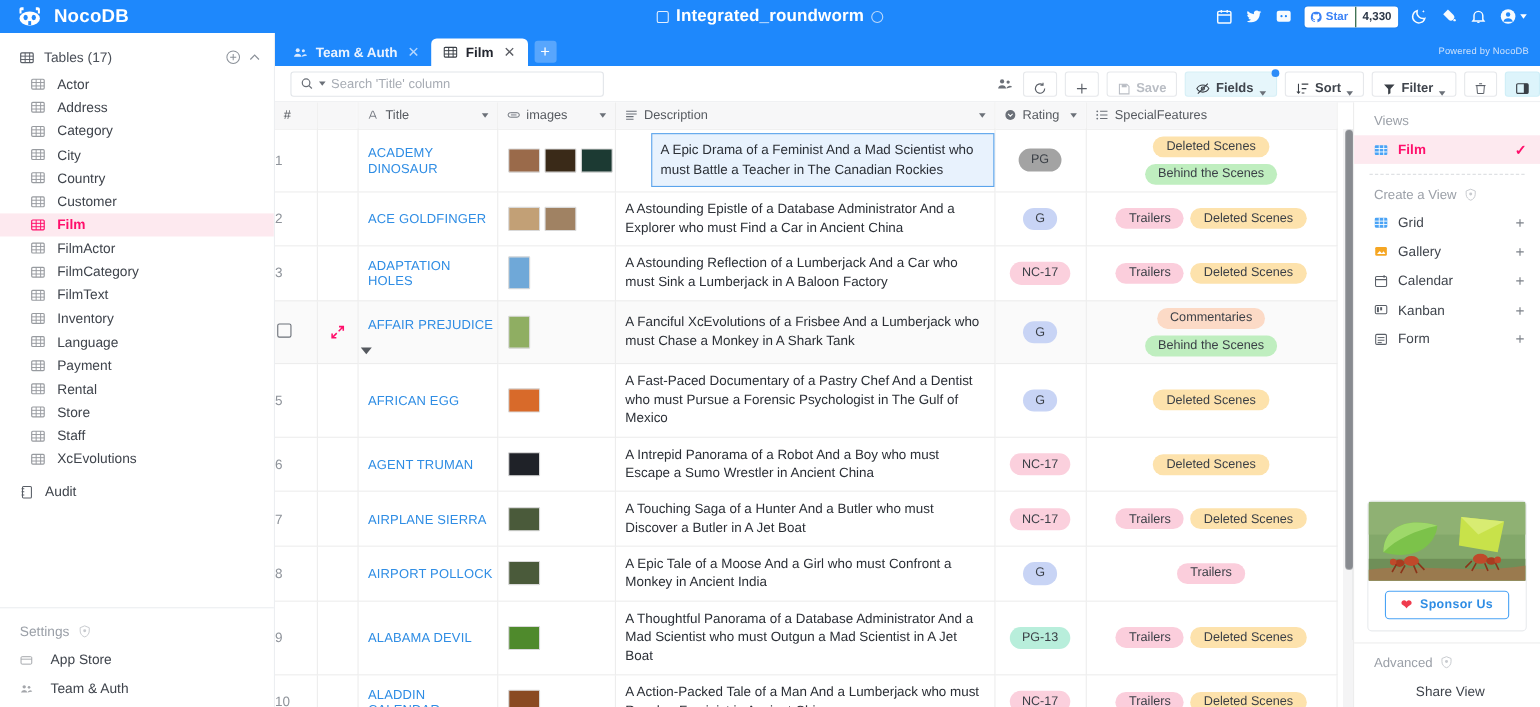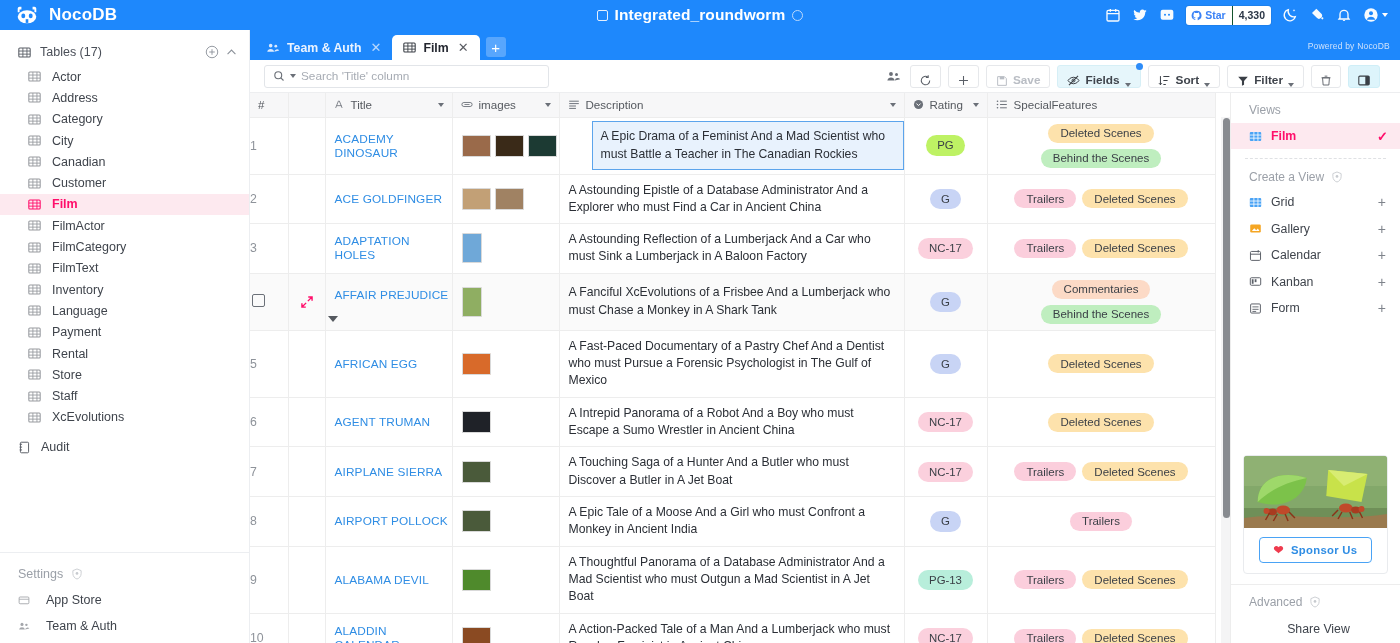--- a/index.html
+++ b/index.html
@@ -84,21 +84,21 @@
   .tab.active { background: #fff; color: #23262f; }
   .tab .x { font-size: 13px; opacity: .75; font-weight: 400; margin-left: 2px; }
   .tab-add {
     width: 20px; height: 20px; margin-left: 6px; margin-bottom: 3px; border-radius: 3px;
     background: rgba(255,255,255,.26); color:#fff; display:flex; align-items:center;
     justify-content:center; font-size:15px; cursor:pointer; line-height:1;
   }
 
   .toolbar {
     height: 33px; flex: 0 0 33px; display: flex; align-items: center; gap: 7px;
-    padding: 0 20px 0 14px; border-bottom: 1px solid #edeef0; background:#fff;
+    padding: 0 0 0 14px; border-bottom: 1px solid #edeef0; background:#fff;
   }
   .searchbox {
     display: flex; align-items: center; gap: 5px; width: 285px; height: 23px;
     border: 1px solid #e2e5e9; border-radius: 3px; padding: 0 8px; background:#fff;
   }
   .searchbox input {
     border: 0; outline: 0; font-size: 11.8px; flex: 1; color: #3f444c;
     font-family: inherit; background: transparent;
   }
   .searchbox input::placeholder { color: #a7acb4; }
@@ -330,21 +330,21 @@
                 <rect x="1" y="2.5" width="14" height="11" rx="1.2" fill="none" stroke="#5a5f67" stroke-width="1.3"></rect>
                 <path d="M1 6.2h14M1 10h14M6 2.5v11M11 2.5v11" stroke="#5a5f67" stroke-width="1.1"></path>
               </svg>
               <span>City</span>
             </div>
             <div class="titem">
               <svg class="grid-ico" viewBox="0 0 16 16">
                 <rect x="1" y="2.5" width="14" height="11" rx="1.2" fill="none" stroke="#5a5f67" stroke-width="1.3"></rect>
                 <path d="M1 6.2h14M1 10h14M6 2.5v11M11 2.5v11" stroke="#5a5f67" stroke-width="1.1"></path>
               </svg>
-              <span>Canadian</span>
+              <span>Country</span>
             </div>
             <div class="titem">
               <svg class="grid-ico" viewBox="0 0 16 16">
                 <rect x="1" y="2.5" width="14" height="11" rx="1.2" fill="none" stroke="#5a5f67" stroke-width="1.3"></rect>
                 <path d="M1 6.2h14M1 10h14M6 2.5v11M11 2.5v11" stroke="#5a5f67" stroke-width="1.1"></path>
               </svg>
               <span>Customer</span>
             </div>
             <div class="titem active">
               <svg class="grid-ico" viewBox="0 0 16 16">
@@ -640,21 +640,21 @@
                   <td>
                     <div class="imgs">
                       <span class="thumb" style="background:#9a6a4a"></span>
                       <span class="thumb" style="background:#3a2a18"></span>
                       <span class="thumb" style="background:#1c3a33"></span>
                     </div>
                   </td>
                   <td class="desc-sel">
                     <div class="desc">A Epic Drama of a Feminist And a Mad Scientist who must Battle a Teacher in The Canadian Rockies</div>
                   </td>
-                  <td class="ratingcell"><span class="chip" style="background:#bef264">PG</span></td>
+                  <td class="ratingcell"><span class="chip" style="background:#a3a3a3">PG</span></td>
                   <td>
                     <div class="feats">
                       <span class="feat" style="background:#fde2ac">Deleted Scenes</span>
                       <span class="feat" style="background:#bfeebf">Behind the Scenes</span>
                     </div>
                   </td>
                 </tr>
                 <tr class="row">
                   <td class="rownum"><span>2</span></td>
                   <td></td>

